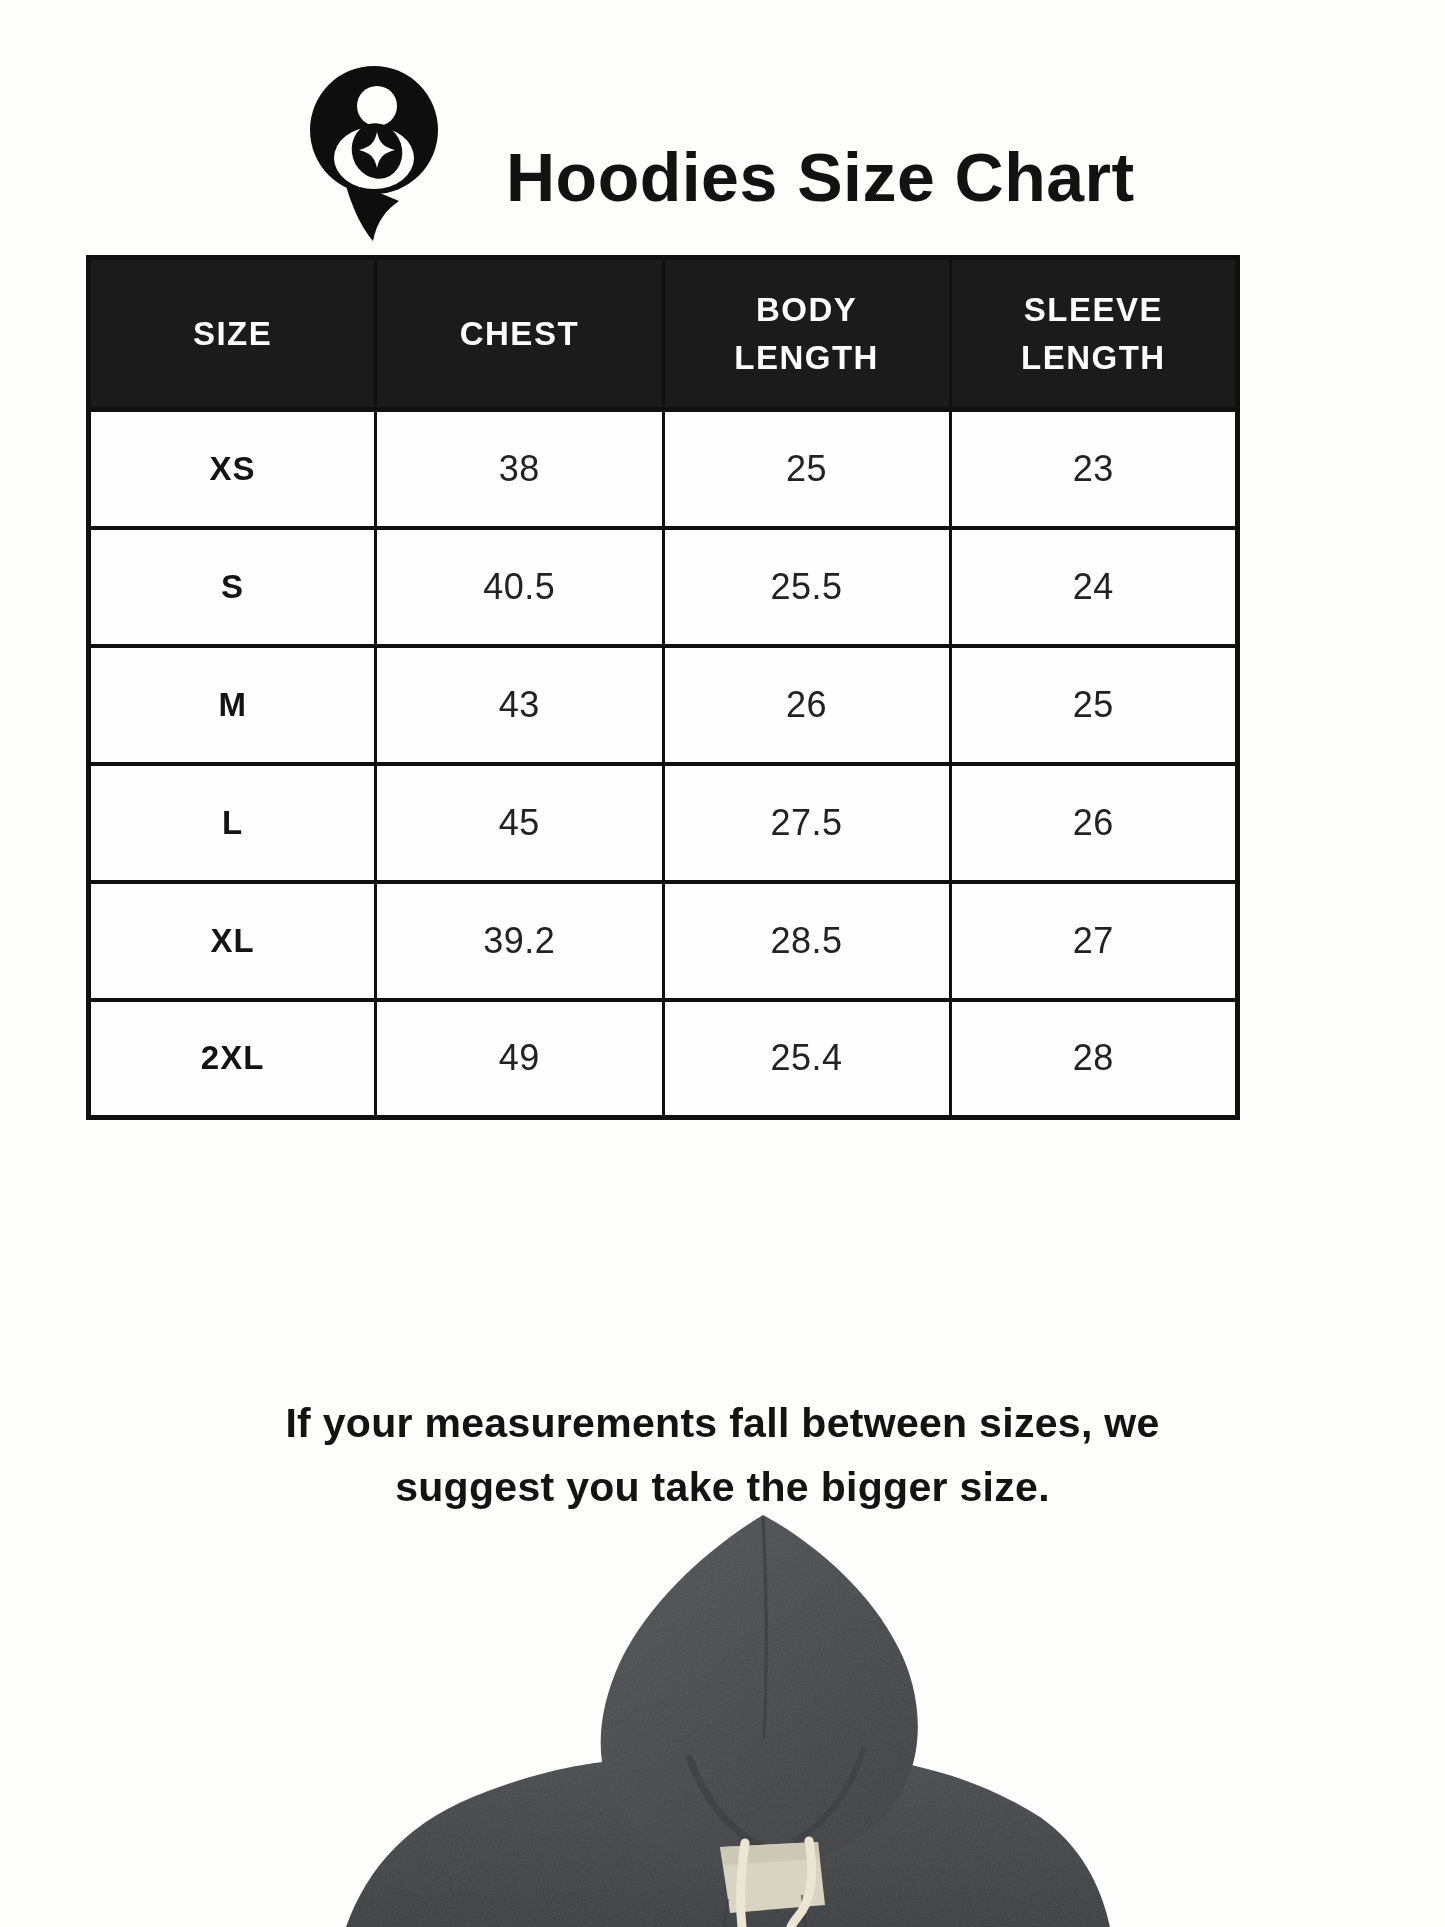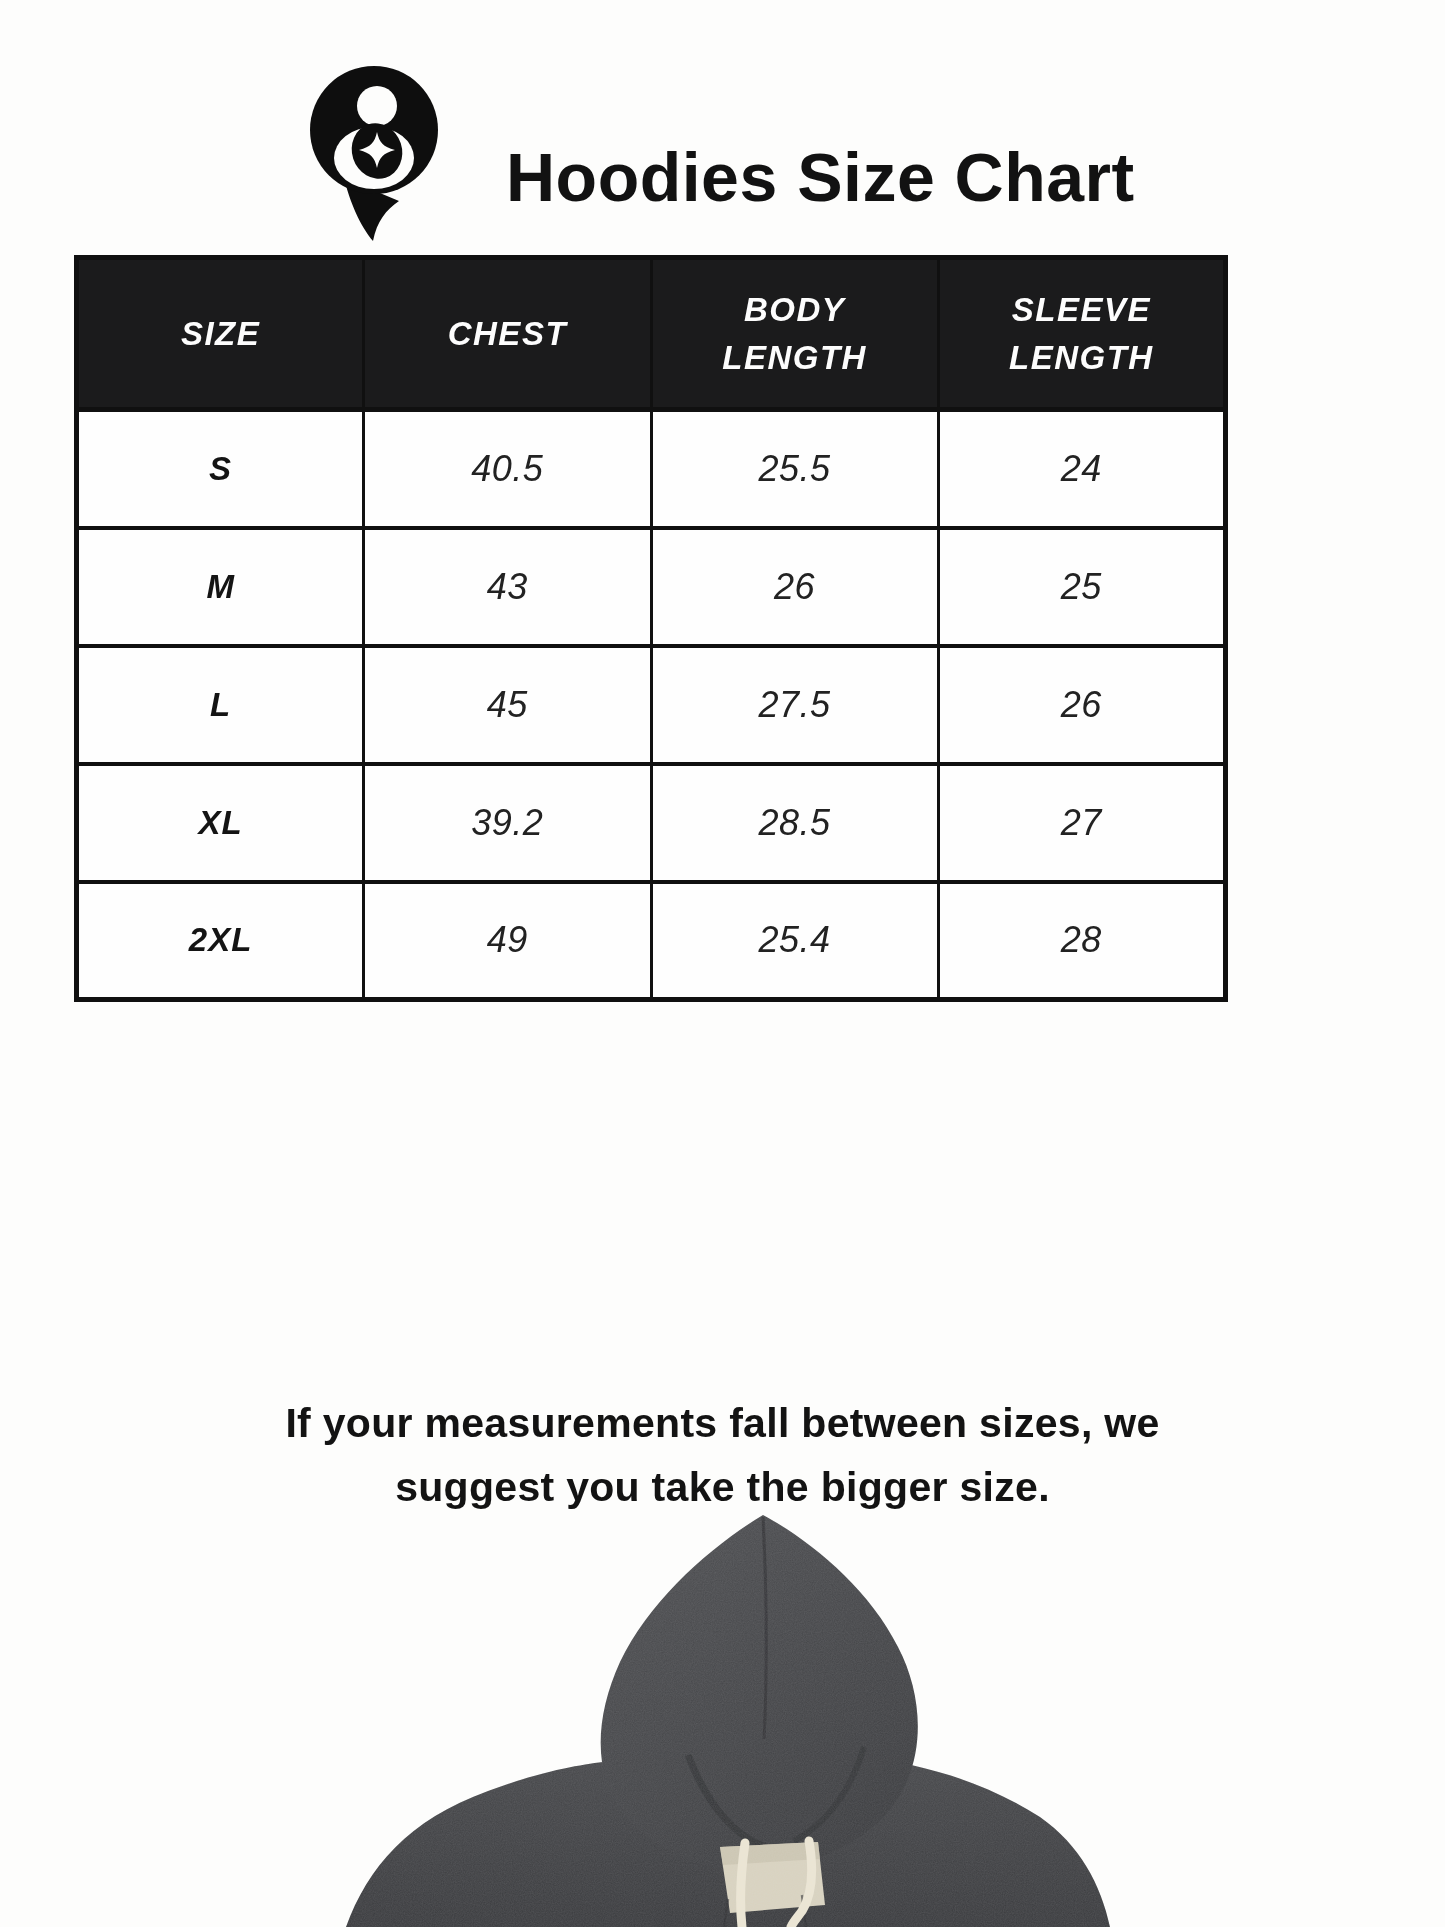--- a/index.html
+++ b/index.html
@@ -18,21 +18,21 @@
 
   
   .logo { position: absolute; left: 308px; top: 64px; }
   .page-title {
     position: absolute; left: 506px; top: 94px;
     font-size: 68px; font-weight: 700; color: #121212;
     letter-spacing: 0.5px; line-height: 1.05; white-space: nowrap; margin-top: 48px;
   }
 
   
-  .table-wrap { position: absolute; left: 74px; top: 255px; width: 1154px; font-style: italic; }
+  .table-wrap { position: absolute; left: 86px; top: 255px; width: 1154px; }
   table.size-table {
     width: 100%; table-layout: fixed;
     border-collapse: collapse;
     border: 5px solid #101010;
     background: #fefefe;
   }
   .size-table th, .size-table td {
     border: 3px solid #101010;
     text-align: center; vertical-align: middle;
     padding: 0;
@@ -96,20 +96,26 @@
         <tr>
           <th>SIZE</th>
           <th>CHEST</th>
           <th>BODY
 LENGTH</th>
           <th>SLEEVE
 LENGTH</th>
         </tr>
       </thead>
       <tbody>
+        <tr>
+          <td class="size-cell">XS</td>
+          <td>38</td>
+          <td>25</td>
+          <td>23</td>
+        </tr>
         <tr>
           <td class="size-cell">S</td>
           <td>40.5</td>
           <td>25.5</td>
           <td>24</td>
         </tr>
         <tr>
           <td class="size-cell">M</td>
           <td>43</td>
           <td>26</td>

